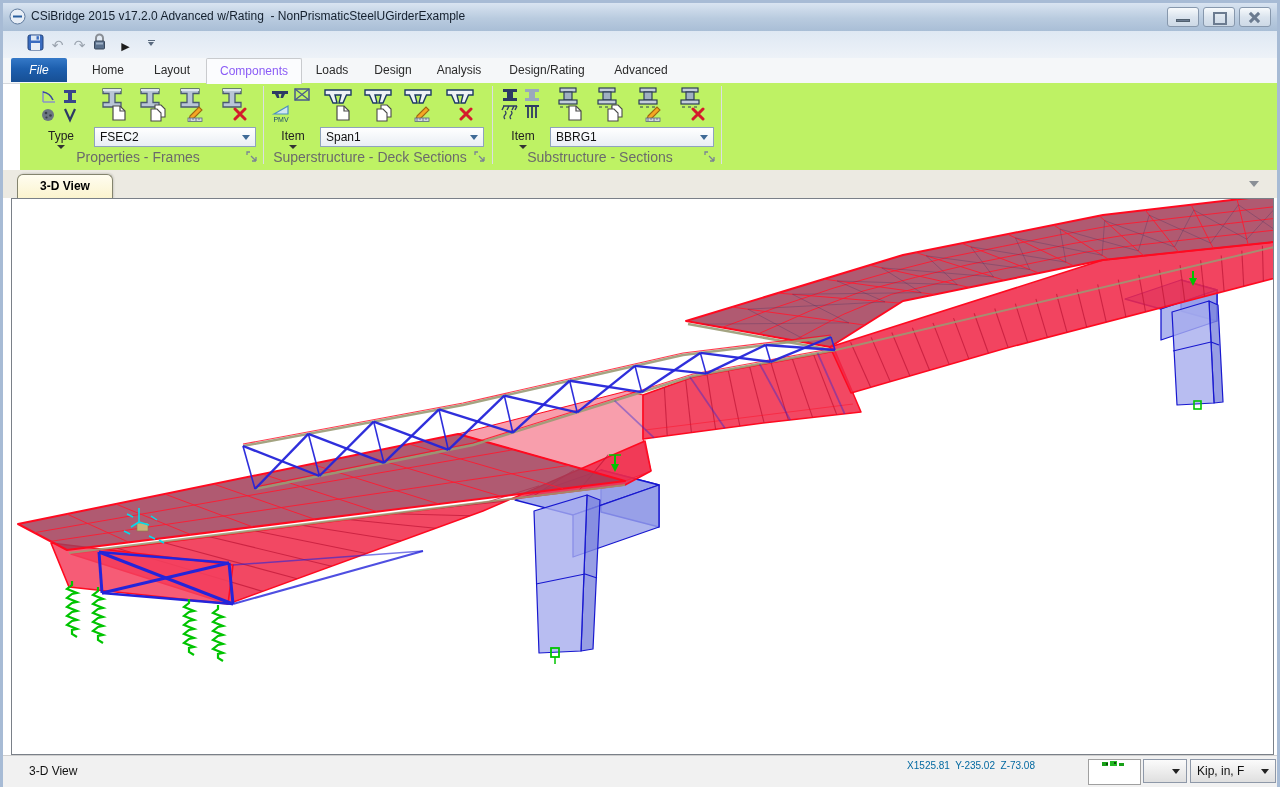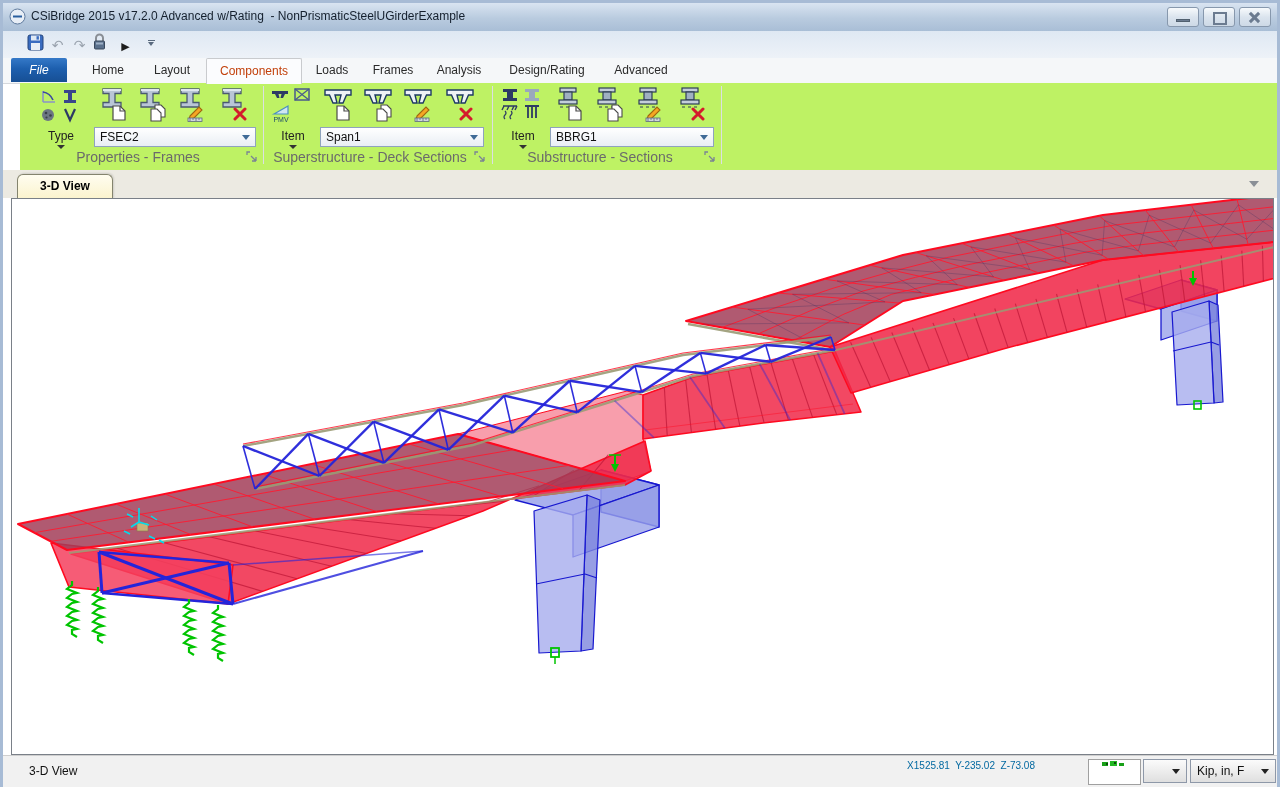--- a/index.html
+++ b/index.html
@@ -23,21 +23,21 @@
   .qat .qbtn{position:absolute;top:3px;width:21px;height:21px;text-align:center;line-height:21px;}
   .glyph{font-size:14px;color:#9aa3ae;}
   .runglyph{font-size:11px;color:#1c1c1c;}
   .qsplit{position:absolute;left:97px;top:8px;width:12px;height:12px;}
   .qsplit .tick{border-top:1.5px solid #5a6a7e;width:7px;margin:1px auto 1px;}
   .qsplit .car{width:0;height:0;margin:1px auto 0;border-left:3.5px solid transparent;border-right:3.5px solid transparent;border-top:4px solid #5a6a7e;}
   
   .tabrow{position:absolute;left:0;top:55px;right:0;height:25px;background:#f5f7f9;border-bottom:1px solid #d5d8dc;}
   .rtab{position:absolute;top:0;height:24px;line-height:24px;font-size:12px;color:#2b2b2b;text-align:center;}
   .rtab.file{left:8px;width:56px;color:#fff;background:linear-gradient(#3579c8,#1d5fae 45%,#174f94);border-radius:2px 2px 0 0;font-style:italic;}
-  .rtab.active{background:#fbfcfe;border:1px solid #c9cbce;border-bottom:none;color:#c2410c;border-radius:2px 2px 0 0;height:25px;z-index:2;}
+  .rtab.active{background:#fbfcfe;border:1px solid #c9cbce;border-bottom:none;color:#8b5cf6;border-radius:2px 2px 0 0;height:25px;z-index:2;}
   .ribbon-extra{position:absolute;top:58px;height:20px;}
   
   .ribbon{position:absolute;left:17px;top:80px;right:0;height:87px;background:#bef264;border-bottom:1px solid #c3c7cc;}
   .rgroup{position:absolute;top:0;height:84px;}
   .gsep{position:absolute;top:3px;height:78px;width:1px;background:#dcdfe3;}
   .bigbtn{position:absolute;top:3px;width:50px;height:79px;text-align:center;}
   .bigbtn .blabel{font-size:12px;color:#222;display:block;margin-top:1px;}
   .caret{width:0;height:0;margin:2px auto 0;border-left:4px solid transparent;border-right:4px solid transparent;border-top:4px solid #333;}
   .sbtn{position:absolute;top:2px;width:34px;height:40px;}
   .combo{position:absolute;top:44px;height:18px;border:1px solid #8fa3bd;background:linear-gradient(#ffffff,#e9eef4);font-size:12px;line-height:18px;padding-left:5px;color:#111;}
@@ -148,21 +148,21 @@
       <div class="car"></div>
     </div>
   </div>
 
   <div class="tabrow">
     <div class="rtab file">File</div>
     <div class="rtab" style="left:75px;width:60px">Home</div>
     <div class="rtab" style="left:138px;width:62px">Layout</div>
     <div class="rtab active" style="left:203px;width:94px">Components</div>
     <div class="rtab" style="left:300px;width:58px">Loads</div>
-    <div class="rtab" style="left:360px;width:60px">Frames</div>
+    <div class="rtab" style="left:360px;width:60px">Design</div>
     <div class="rtab" style="left:422px;width:68px">Analysis</div>
     <div class="rtab" style="left:494px;width:100px">Design/Rating</div>
     <div class="rtab" style="left:600px;width:76px">Advanced</div>
     <div class="ribbon-extra" style="right:44px">
       <svg width="20" height="19" viewBox="0 0 20 19">
         <path d="M10 1v9M6 7l4 4 4-4" fill="none" stroke="#2f4d73" stroke-width="3"></path>
         <path d="M3 14v3h14v-3" fill="none" stroke="#2f4d73" stroke-width="2"></path>
       </svg>
     </div>
     <div class="ribbon-extra" style="right:12px;top:56px">

